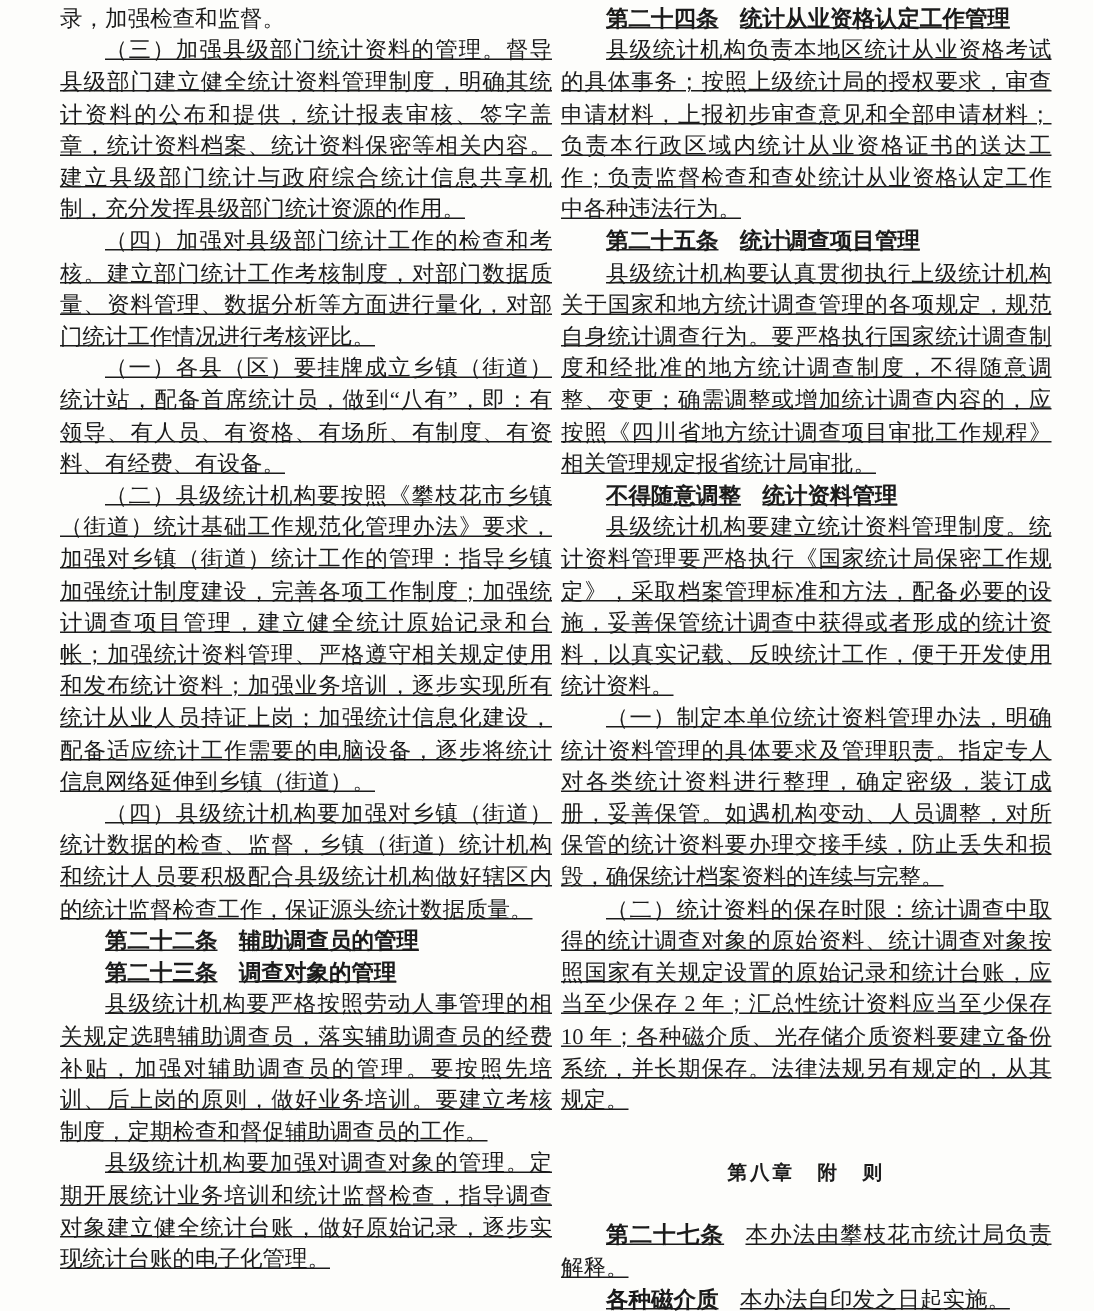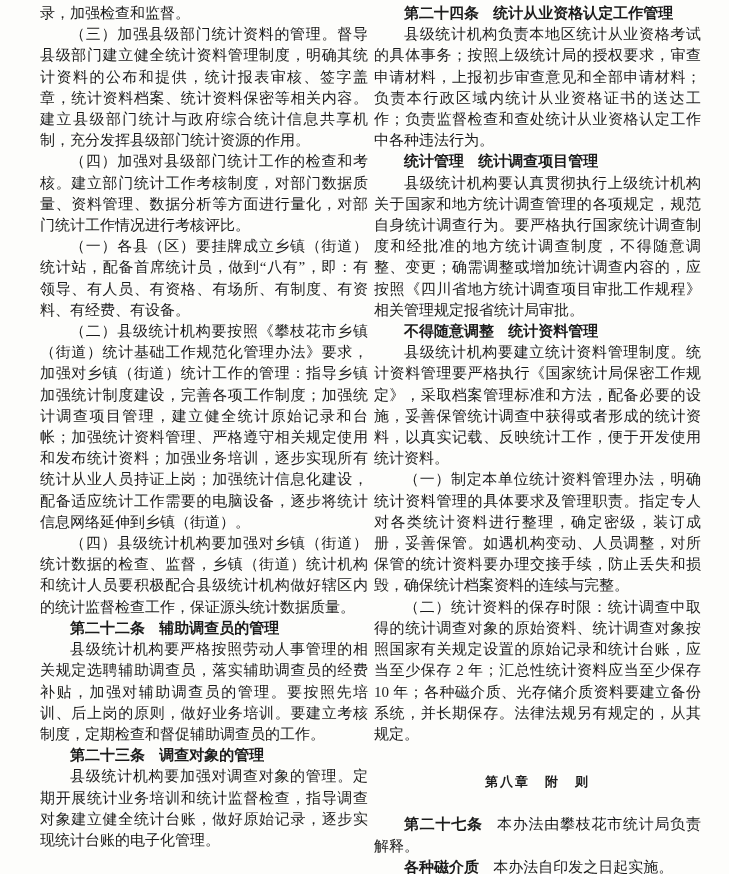--- a/index.html
+++ b/index.html
@@ -25,21 +25,21 @@
     line-height: 21.2px;
     text-align: justify;
   }
   .column.left  { left: 40px;  }
   .column.right { left: 374px; width: 327px; }
 
   p.para {
     margin: 0;
     padding: 0;
   }
-  p.para.indent { text-indent: 2em; }
+  p.para.indent { text-indent: 2em; text-decoration: underline; }
 
   p.para.heading { font-weight: bold; text-indent: 2em; }
   p.para.heading .lead { margin-right: 0.95em; }
 
   p.para.article { text-indent: 2em; }
   p.para.article .lead { font-weight: bold; margin-right: 0.95em; }
 
   p.para.chapter {
     font-weight: bold;
     text-align: center;
@@ -54,28 +54,28 @@
 
 <div class="page">
   <div class="column left" id="col-left">
       <p class="para body"><span>录，加强检查和监督。</span></p>
       <p class="para body indent"><span>（三）加强县级部门统计资料的管理。督导县级部门建立健全统计资料管理制度，明确其统计资料的公布和提供，统计报表审核、签字盖章，统计资料档案、统计资料保密等相关内容。建立县级部门统计与政府综合统计信息共享机制，充分发挥县级部门统计资源的作用。</span></p>
       <p class="para body indent"><span>（四）加强对县级部门统计工作的检查和考核。建立部门统计工作考核制度，对部门数据质量、资料管理、数据分析等方面进行量化，对部门统计工作情况进行考核评比。</span></p>
       <p class="para body indent"><span>（一）各县（区）要挂牌成立乡镇（街道）统计站，配备首席统计员，做到“八有”，即：有领导、有人员、有资格、有场所、有制度、有资料、有经费、有设备。</span></p>
       <p class="para body indent"><span>（二）县级统计机构要按照《攀枝花市乡镇（街道）统计基础工作规范化管理办法》要求，加强对乡镇（街道）统计工作的管理：指导乡镇加强统计制度建设，完善各项工作制度；加强统计调查项目管理，建立健全统计原始记录和台帐；加强统计资料管理、严格遵守相关规定使用和发布统计资料；加强业务培训，逐步实现所有统计从业人员持证上岗；加强统计信息化建设，配备适应统计工作需要的电脑设备，逐步将统计信息网络延伸到乡镇（街道）。</span></p>
       <p class="para body indent"><span>（四）县级统计机构要加强对乡镇（街道）统计数据的检查、监督，乡镇（街道）统计机构和统计人员要积极配合县级统计机构做好辖区内的统计监督检查工作，保证源头统计数据质量。</span></p>
       <p class="para heading indent"><span class="lead">第二十二条</span><span>辅助调查员的管理</span></p>
+      <p class="para heading indent"><span class="lead">第二十三条</span><span>调查对象的管理</span></p>
       <p class="para body indent"><span>县级统计机构要严格按照劳动人事管理的相关规定选聘辅助调查员，落实辅助调查员的经费补贴，加强对辅助调查员的管理。要按照先培训、后上岗的原则，做好业务培训。要建立考核制度，定期检查和督促辅助调查员的工作。</span></p>
-      <p class="para heading indent"><span class="lead">第二十三条</span><span>调查对象的管理</span></p>
       <p class="para body indent"><span>县级统计机构要加强对调查对象的管理。定期开展统计业务培训和统计监督检查，指导调查对象建立健全统计台账，做好原始记录，逐步实现统计台账的电子化管理。</span></p>
     </div>
   <div class="column right" id="col-right">
       <p class="para heading indent"><span class="lead">第二十四条</span><span>统计从业资格认定工作管理</span></p>
       <p class="para body indent"><span>县级统计机构负责本地区统计从业资格考试的具体事务；按照上级统计局的授权要求，审查申请材料，上报初步审查意见和全部申请材料；负责本行政区域内统计从业资格证书的送达工作；负责监督检查和查处统计从业资格认定工作中各种违法行为。</span></p>
-      <p class="para heading indent"><span class="lead">统计管理</span><span>统计调查项目管理</span></p>
+      <p class="para heading indent"><span class="lead">第二十五条</span><span>统计调查项目管理</span></p>
       <p class="para body indent"><span>县级统计机构要认真贯彻执行上级统计机构关于国家和地方统计调查管理的各项规定，规范自身统计调查行为。要严格执行国家统计调查制度和经批准的地方统计调查制度，不得随意调整、变更；确需调整或增加统计调查内容的，应按照《四川省地方统计调查项目审批工作规程》相关管理规定报省统计局审批。</span></p>
       <p class="para heading indent"><span class="lead">不得随意调整</span><span>统计资料管理</span></p>
       <p class="para body indent"><span>县级统计机构要建立统计资料管理制度。统计资料管理要严格执行《国家统计局保密工作规定》，采取档案管理标准和方法，配备必要的设施，妥善保管统计调查中获得或者形成的统计资料，以真实记载、反映统计工作，便于开发使用统计资料。</span></p>
       <p class="para body indent"><span>（一）制定本单位统计资料管理办法，明确统计资料管理的具体要求及管理职责。指定专人对各类统计资料进行整理，确定密级，装订成册，妥善保管。如遇机构变动、人员调整，对所保管的统计资料要办理交接手续，防止丢失和损毁，确保统计档案资料的连续与完整。</span></p>
       <p class="para body indent"><span>（二）统计资料的保存时限：统计调查中取得的统计调查对象的原始资料、统计调查对象按照国家有关规定设置的原始记录和统计台账，应当至少保存 2 年；汇总性统计资料应当至少保存 10 年；各种磁介质、光存储介质资料要建立备份系统，并长期保存。法律法规另有规定的，从其规定。</span></p>
       <p class="para chapter"><span>第八章　附　则</span></p>
       <p class="para article indent"><span class="lead">第二十七条</span><span>本办法由攀枝花市统计局负责解释。</span></p>
       <p class="para article indent"><span class="lead">各种磁介质</span><span>本办法自印发之日起实施。</span></p>
     </div>
 </div>

